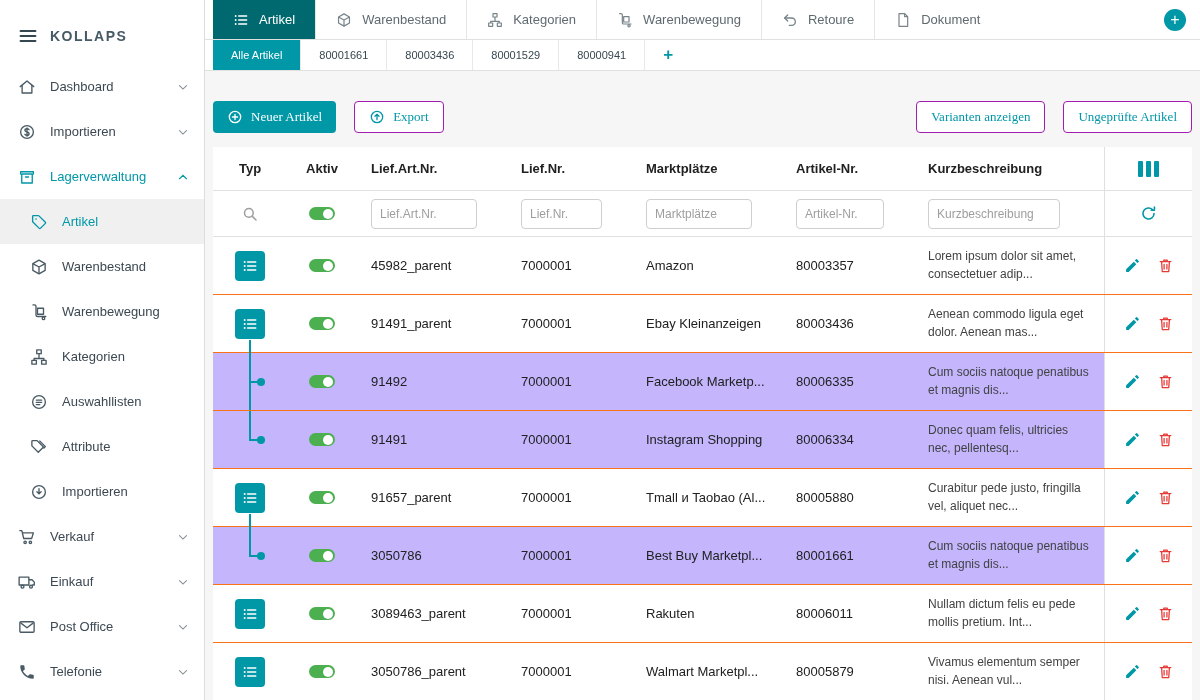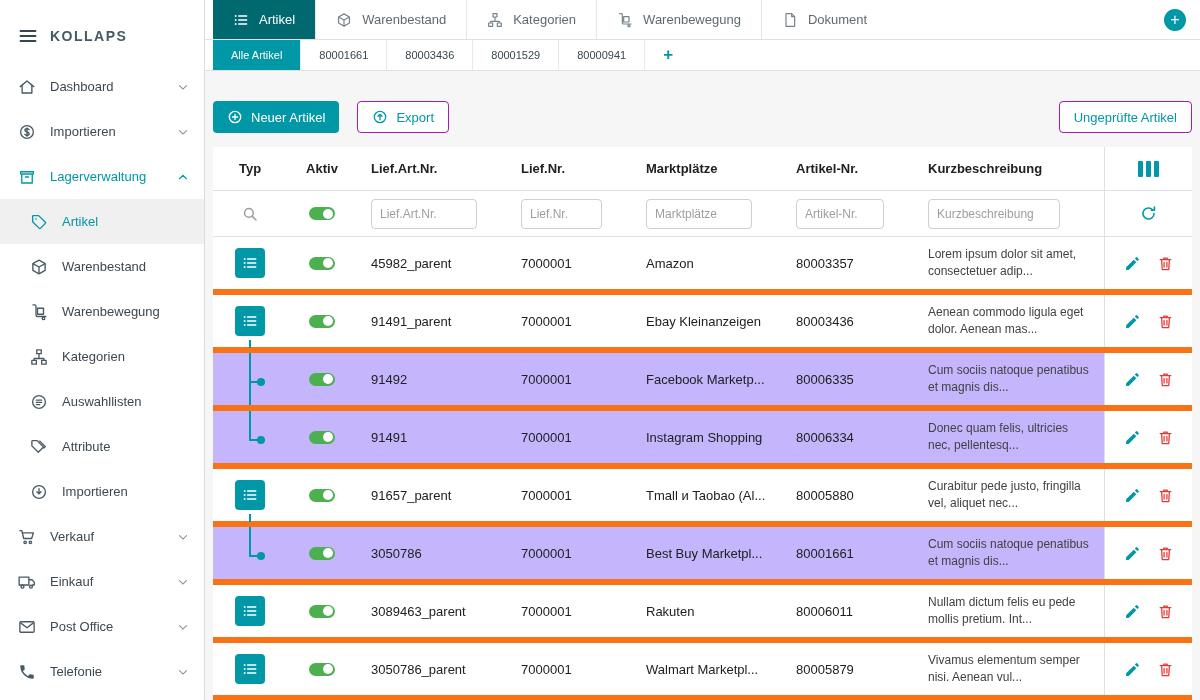--- a/index.html
+++ b/index.html
@@ -32,36 +32,36 @@
   .tab + .tab { border-left:1px solid #e6e6e6; }
   .add-circle { margin-left:auto; margin-right:14px; align-self:center; width:22px; height:22px; border-radius:50%; background:#0097a7; color:#fff; display:flex; align-items:center; justify-content:center; font-size:16px; line-height:1; cursor:pointer; flex:none; }
   .subtabs-row { height:31px; background:#fff; border-bottom:1px solid #e0e0e0; display:flex; align-items:stretch; padding-left:8px; flex:none; }
   .subtab { display:flex; align-items:center; padding:0 18px; font-size:11px; color:#37474f; cursor:pointer; white-space:nowrap; }
   .subtab.active { background:#0097a7; color:#fff; }
   .subtab + .subtab { border-left:1px solid #e8e8e8; }
   .subtab.plus { color:#0097a7; font-size:17px; font-weight:bold; }
 
   
   .content { flex:1; padding:30px 8px 0; min-height:0; }
-  .toolbar { display:flex; align-items:center; }
+  .toolbar { display:flex; align-items:center;font-family:Liberation Serif, serif; }
   .btn { height:32px; border-radius:4px; display:inline-flex; align-items:center; gap:8px; font-size:13px; padding:0 14px; cursor:pointer; white-space:nowrap; }
   .btn-primary { background:#0097a7; color:#fff; }
   .btn-outline { background:#fff; color:#0097a7; border:1px solid #a21caf; }
   .btn .b-ic { width:16px; height:16px; display:flex; }
   .toolbar .gap { width:18px; }
   .toolbar .spacer { flex:1; }
 
   
   .table { margin-top:14px; background:#fff; }
   .thead, .tfilter, .trow { display:grid; grid-template-columns:74px 70px 150px 125px 150px 132px 1fr 88px; align-items:center; }
   .thead { height:44px; border-bottom:1px solid #e0e0e0; font-weight:bold; font-size:13px; color:#212121; background:#fff; }
   .tfilter { height:46px; border-bottom:1px solid #e0e0e0; background:#fff; }
   .cell { padding-left:14px; font-size:13px; color:#212121; }
   .cell.center { display:flex; justify-content:center; align-items:center; padding-left:0; }
-  .trow { height:58px; border-bottom:6px solid #f97316; position:relative; background:#fff; }
+  .trow { height:58px; border-bottom:1px solid #f97316; position:relative; background:#fff; }
   .trow.child { background:#c4b5fd; }
   .c-typ { display:flex; padding-left:22px; }
   .c-kb { font-size:12px; color:#424242; line-height:1.45; padding-right:10px; }
   .c-act { height:100%; display:flex; align-items:center; justify-content:center; gap:16px; border-left:1px solid #e0e0e0; background:#fff; padding-left:0; }
   .act { width:17px; height:17px; display:flex; cursor:pointer; }
   .act.edit { color:#0097a7; }
   .act.del { color:#e53935; }
   .typ-icon { width:30px; height:30px; border-radius:4px; background:#0097a7; display:flex; align-items:center; justify-content:center; color:#fff; cursor:pointer; }
   .typ-icon .li { width:16px; height:16px; display:flex; }
   .toggle { width:26px; height:13px; border-radius:7px; background:#4caf50; position:relative; display:inline-block; cursor:pointer; }
@@ -317,20 +317,29 @@
             <svg viewBox="0 0 24 24" fill="none" stroke="currentColor" stroke-width="1.8" stroke-linecap="round" stroke-linejoin="round">
               <path d="M4 2.5h2a2 2 0 012 2V16a2 2 0 002 2h11"></path>
               <circle cx="18" cy="20.5" r="1.7"></circle>
               <rect x="10" y="7" width="8" height="8"></rect>
             </svg>
           </span>
         <span>Warenbewegung</span>
       </div>
       <div class="tab">
         <span class="t-ic">
+            <svg viewBox="0 0 24 24" fill="none" stroke="currentColor" stroke-width="2" stroke-linecap="round" stroke-linejoin="round">
+              <path d="M8.5 13.5L4 9l4.5-4.5"></path>
+              <path d="M4 9h10.5a5.5 5.5 0 010 11H11"></path>
+            </svg>
+          </span>
+        <span>Retoure</span>
+      </div>
+      <div class="tab">
+        <span class="t-ic">
             <svg viewBox="0 0 24 24" fill="none" stroke="currentColor" stroke-width="1.8" stroke-linejoin="round">
               <path d="M6 2.5h8.5L19 7v14.5H6z"></path>
               <path d="M14.5 2.5V7H19"></path>
             </svg>
           </span>
         <span>Dokument</span>
       </div>
       <div class="add-circle">
           <span>+</span>
         </div>
@@ -373,20 +382,23 @@
         <div class="btn btn-outline">
           <span class="b-ic">
               <svg viewBox="0 0 24 24" fill="none" stroke="currentColor" stroke-width="2" stroke-linecap="round" stroke-linejoin="round">
                 <circle cx="12" cy="12" r="8.5"></circle>
                 <path d="M12 16V8.5M9 11l3-3 3 3"></path>
               </svg>
             </span>
           <span>Export</span>
         </div>
         <div class="spacer"></div>
+        <div class="btn btn-outline">
+          <span>Varianten anzeigen</span>
+        </div>
         <div class="gap"></div>
         <div class="btn btn-outline">
           <span>Ungeprüfte Artikel</span>
         </div>
       </div>
 
       <div class="table">
 
         <div class="thead">
           <div class="cell center">Typ</div>

